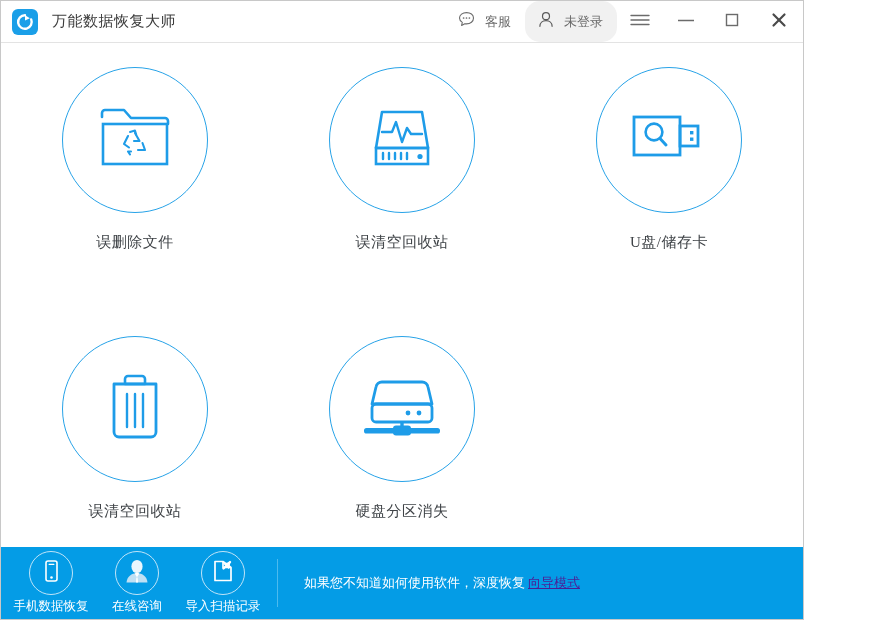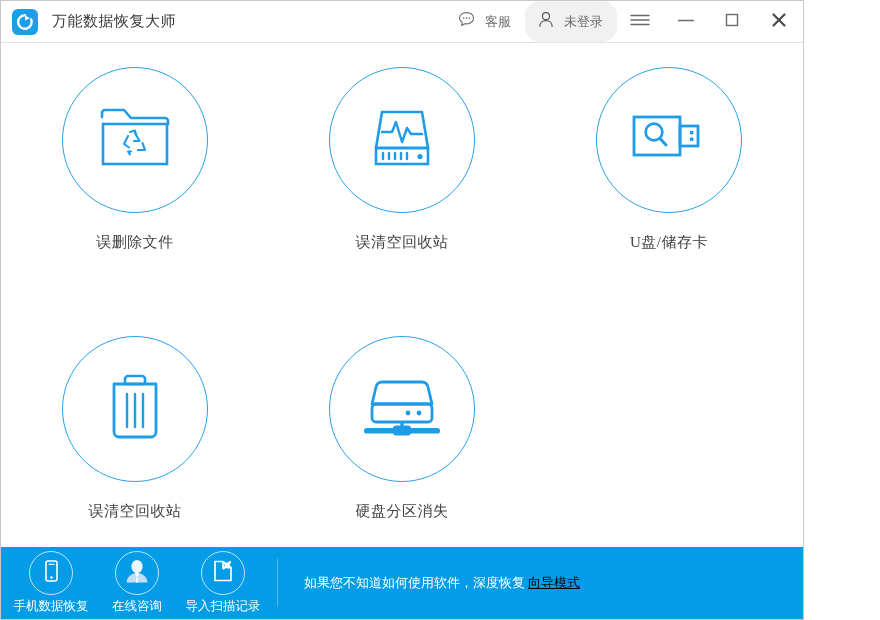--- a/index.html
+++ b/index.html
@@ -166,21 +166,21 @@
   }
   .bb-hint {
     flex: 1 1 auto;
     display: flex;
     align-items: center;
     padding-left: 26px;
     font-size: 13px;
     color: #ffffff;
   }
   .bb-hint a {
-    color: #000000;
+    color: #4c1d95;
     text-decoration: underline;
     margin-left: 3px;
     cursor: pointer;
   }
 </style>
 </head>
 <body>
 
 <div id="app">
 

